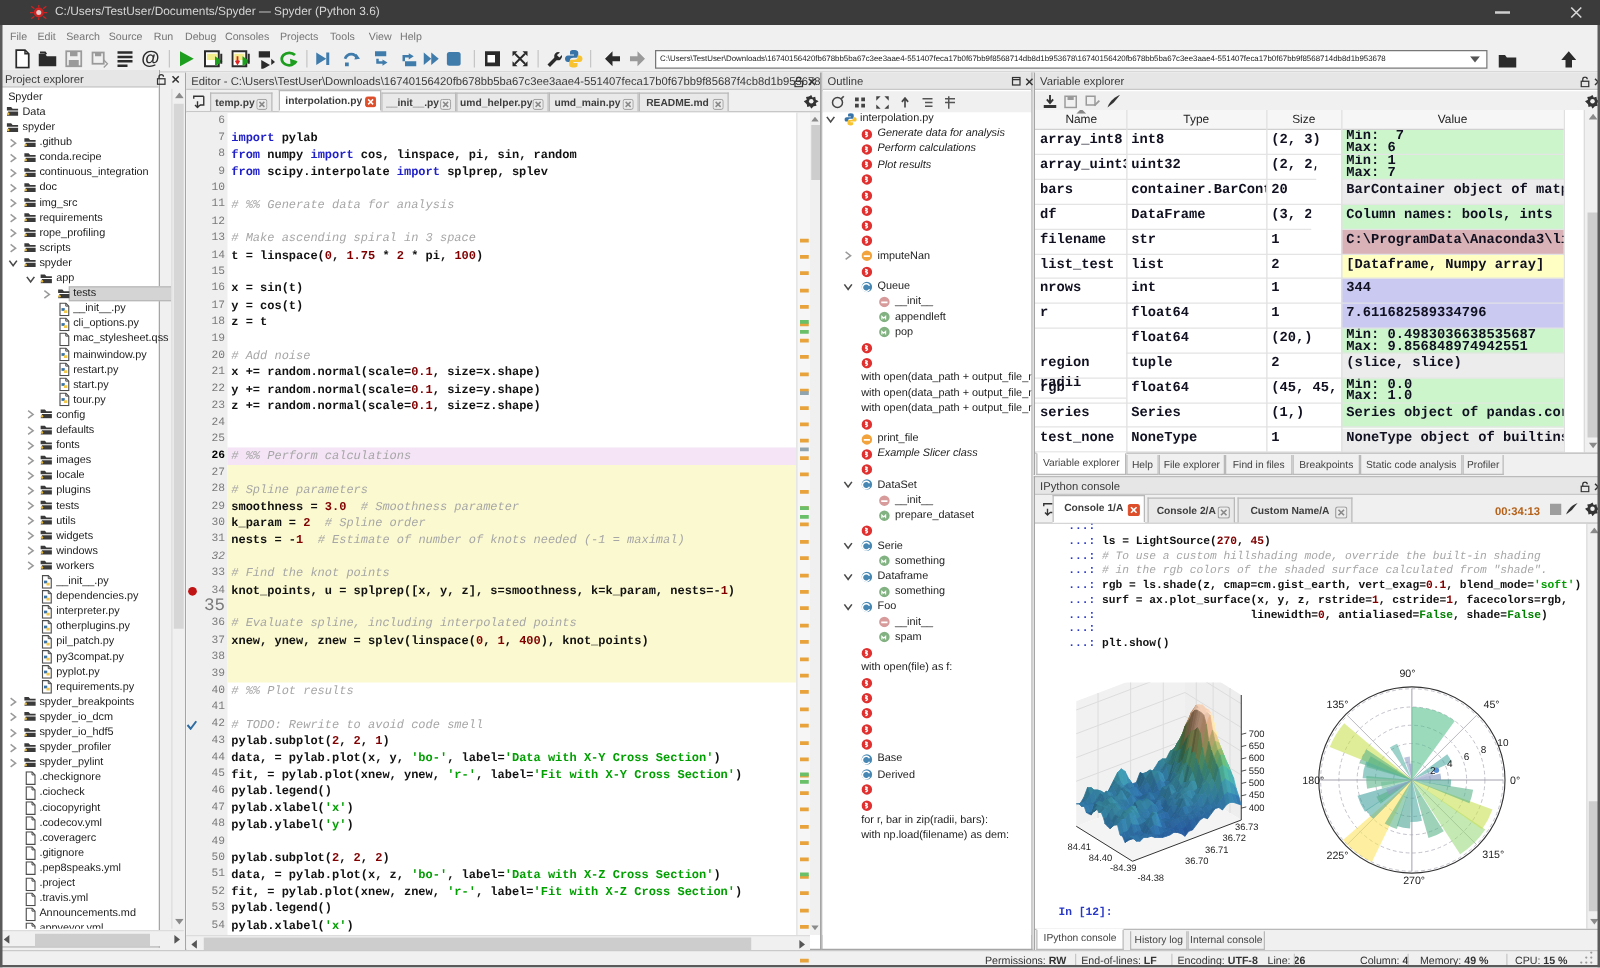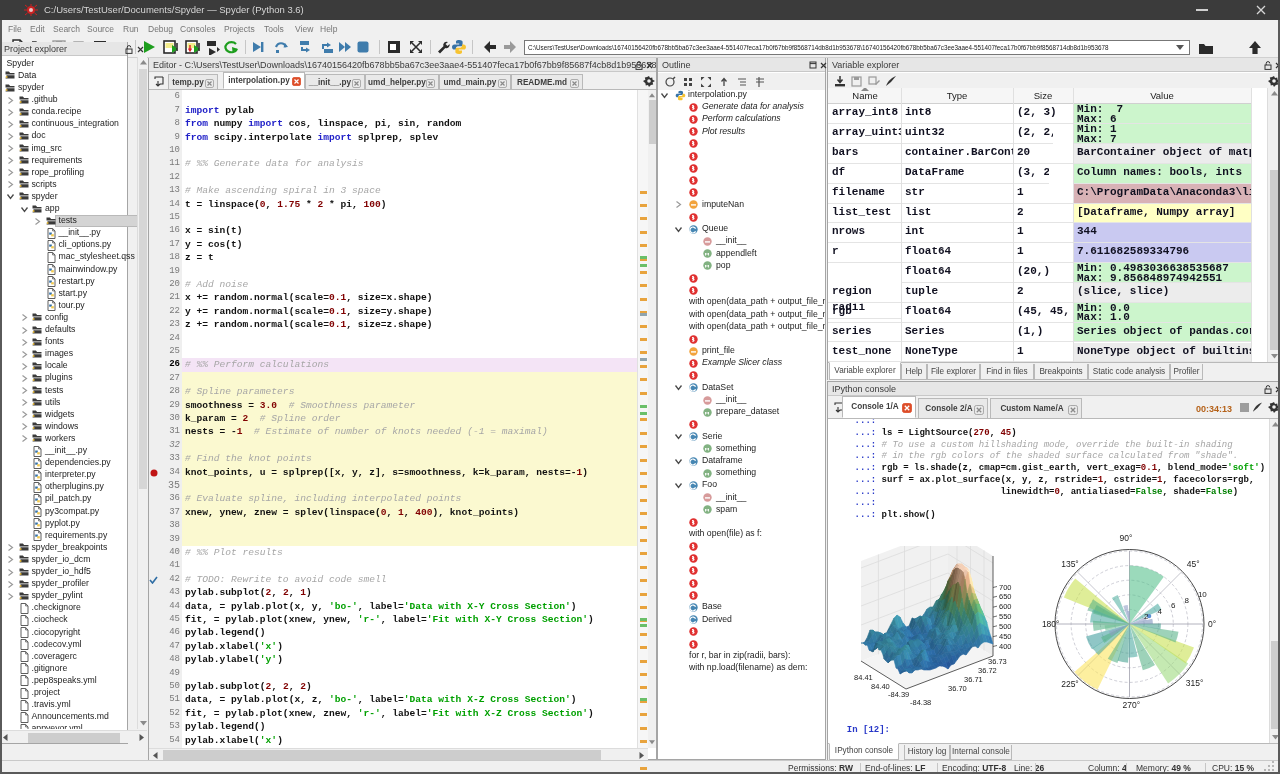--- a/index.html
+++ b/index.html
@@ -172,21 +172,21 @@
     <div class="abs" style="left:1014px;top:2px;height:11px;line-height:11px;">Line: <b>26</b></div>
     <div class="abs" style="left:1088px;top:2px;height:11px;line-height:11px;">Column: <b>4</b></div>
     <div class="abs" style="left:1136px;top:2px;height:11px;line-height:11px;">Memory: <b>49 %</b></div>
     <div class="abs" style="left:1212px;top:2px;height:11px;line-height:11px;">CPU: <b>15 %</b></div>
     <div class="abs" style="left:860px;top:2px;width:1px;height:10px;background:#c6c6c6;"></div>
     <div class="abs" style="left:937px;top:2px;width:1px;height:10px;background:#c6c6c6;"></div>
     <div class="abs" style="left:1035px;top:2px;width:1px;height:10px;background:#c6c6c6;"></div>
     <div class="abs" style="left:1126px;top:2px;width:1px;height:10px;background:#c6c6c6;"></div>
     <div class="abs" style="left:1205px;top:2px;width:1px;height:10px;background:#c6c6c6;"></div>
   </div>
-<div class="abs panel" style="left:0;top:42px;width:128px;height:702px;border-left:none;border-top:none">
+<div class="abs panel" style="left:0;top:56px;width:128px;height:702px;border-left:none;border-top:none">
     <div class="phead">Project explorer<svg class="abs" style="left:125px;top:3px" width="8" height="9" viewBox="0 0 8 9">
         <rect x="1" y="4" width="6" height="4.4" fill="none" stroke="#333"></rect>
         <path d="M2.2 4V2.4a1.8 1.8 0 0 1 3.6 0" fill="none" stroke="#333"></path>
       </svg><svg class="abs" style="left:137px;top:4px" width="7" height="7" viewBox="0 0 7 7">
         <path d="M1 1l5 5M6 1L1 6" stroke="#333" stroke-width="1.2"></path>
       </svg></div>
     <div class="abs" style="left:0;top:15px;width:137px;height:672px;overflow:hidden;">
       <div class="trow" style="left:6.5px;top:0.8px">Spyder</div>
       <svg class="abs" style="left:5.0px;top:14.399999999999999px" width="10" height="8" viewBox="0 0 10 8">
         <path d="M0.5 0.5h3.4l1.2 1.4H9.5V3.4H0.5z" fill="#3a3a3a"></path>
@@ -708,21 +708,21 @@
       <div class="cl" style="left:36px;top:308.6px">smoothness = <span class="n">3.0</span>  <span class="c"># Smoothness parameter</span></div>
       <div class="cl" style="left:0;top:322.0px;width:31px;text-align:right;color:#7a7a7a;font-size:9px;font-weight:normal;">30</div>
       <div class="cl" style="left:36px;top:322.0px">k_param = <span class="n">2</span>  <span class="c"># Spline order</span></div>
       <div class="cl" style="left:0;top:335.4px;width:31px;text-align:right;color:#7a7a7a;font-size:9px;font-weight:normal;">31</div>
       <div class="cl" style="left:36px;top:335.4px">nests = -<span class="n">1</span>  <span class="c"># Estimate of number of knots needed (-1 = maximal)</span></div>
       <div class="cl" style="left:0;top:348.8px;width:31px;text-align:right;color:#7a7a7a;font-size:9px;font-weight:normal;font-style:italic;">32</div>
       <div class="cl" style="left:0;top:362.2px;width:31px;text-align:right;color:#7a7a7a;font-size:9px;font-weight:normal;">33</div>
       <div class="cl" style="left:36px;top:362.2px"><span class="c"># Find the knot points</span></div>
       <div class="cl" style="left:0;top:375.6px;width:31px;text-align:right;color:#7a7a7a;font-size:9px;font-weight:normal;">34</div>
       <div class="cl" style="left:36px;top:375.6px">knot_points, u = splprep([x, y, z], s=smoothness, k=k_param, nests=-<span class="n">1</span>)</div>
-      <div class="cl" style="left:0;top:389.0px;width:31px;text-align:right;color:#7a7a7a;font-size:10px;font-weight:normal;">35</div>
+      <div class="cl" style="left:0;top:389.0px;width:31px;text-align:right;color:#7a7a7a;font-size:14px;font-weight:normal;">35</div>
       <div class="cl" style="left:0;top:402.4px;width:31px;text-align:right;color:#7a7a7a;font-size:9px;font-weight:normal;">36</div>
       <div class="cl" style="left:36px;top:402.4px"><span class="c"># Evaluate spline, including interpolated points</span></div>
       <div class="cl" style="left:0;top:415.8px;width:31px;text-align:right;color:#7a7a7a;font-size:9px;font-weight:normal;">37</div>
       <div class="cl" style="left:36px;top:415.8px">xnew, ynew, znew = splev(linspace(<span class="n">0</span>, <span class="n">1</span>, <span class="n">400</span>), knot_points)</div>
       <div class="cl" style="left:0;top:429.2px;width:31px;text-align:right;color:#7a7a7a;font-size:9px;font-weight:normal;">38</div>
       <div class="cl" style="left:0;top:442.6px;width:31px;text-align:right;color:#7a7a7a;font-size:9px;font-weight:normal;">39</div>
       <div class="cl" style="left:0;top:456.0px;width:31px;text-align:right;color:#7a7a7a;font-size:9px;font-weight:normal;">40</div>
       <div class="cl" style="left:36px;top:456.0px"><span class="c"># %% Plot results</span></div>
       <div class="cl" style="left:0;top:469.4px;width:31px;text-align:right;color:#7a7a7a;font-size:9px;font-weight:normal;">41</div>
       <div class="cl" style="left:0;top:482.8px;width:31px;text-align:right;color:#7a7a7a;font-size:9px;font-weight:normal;">42</div>

